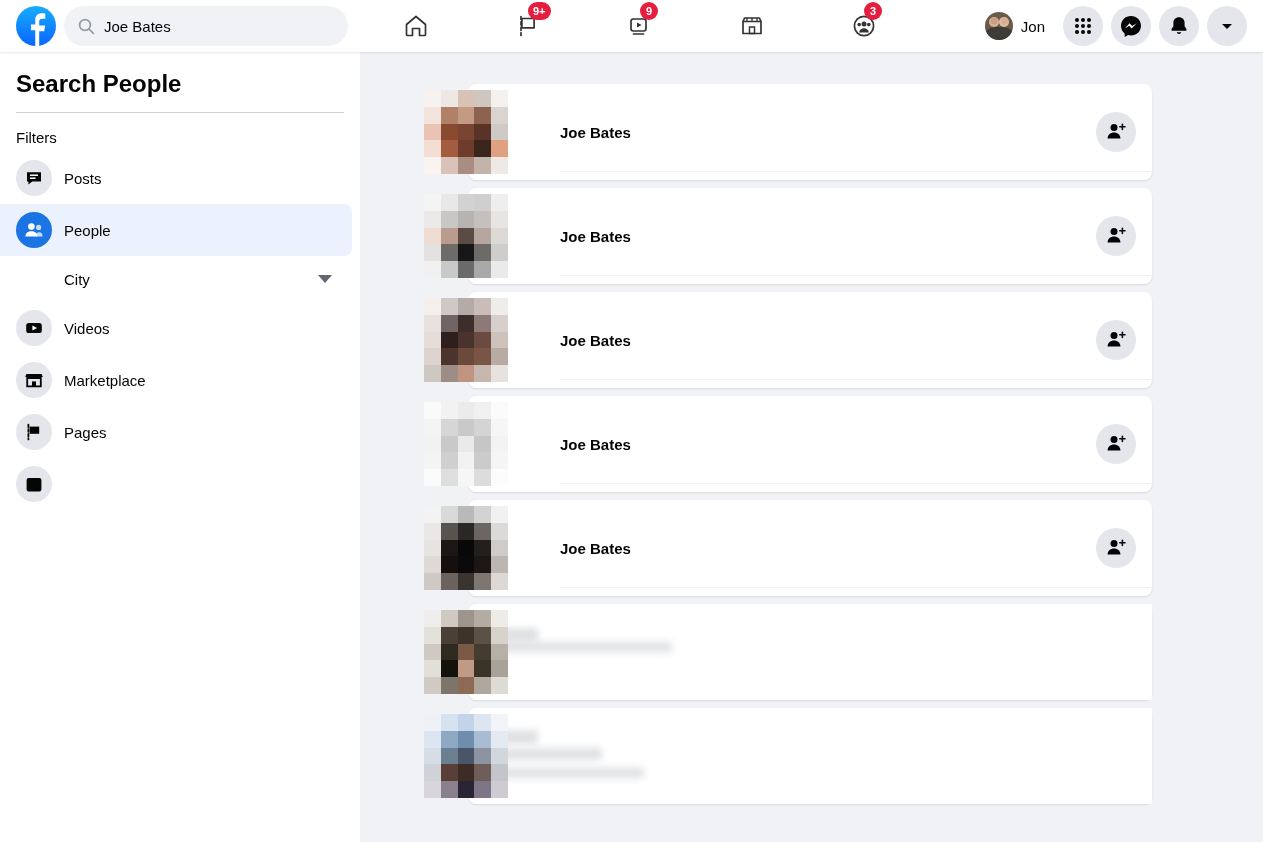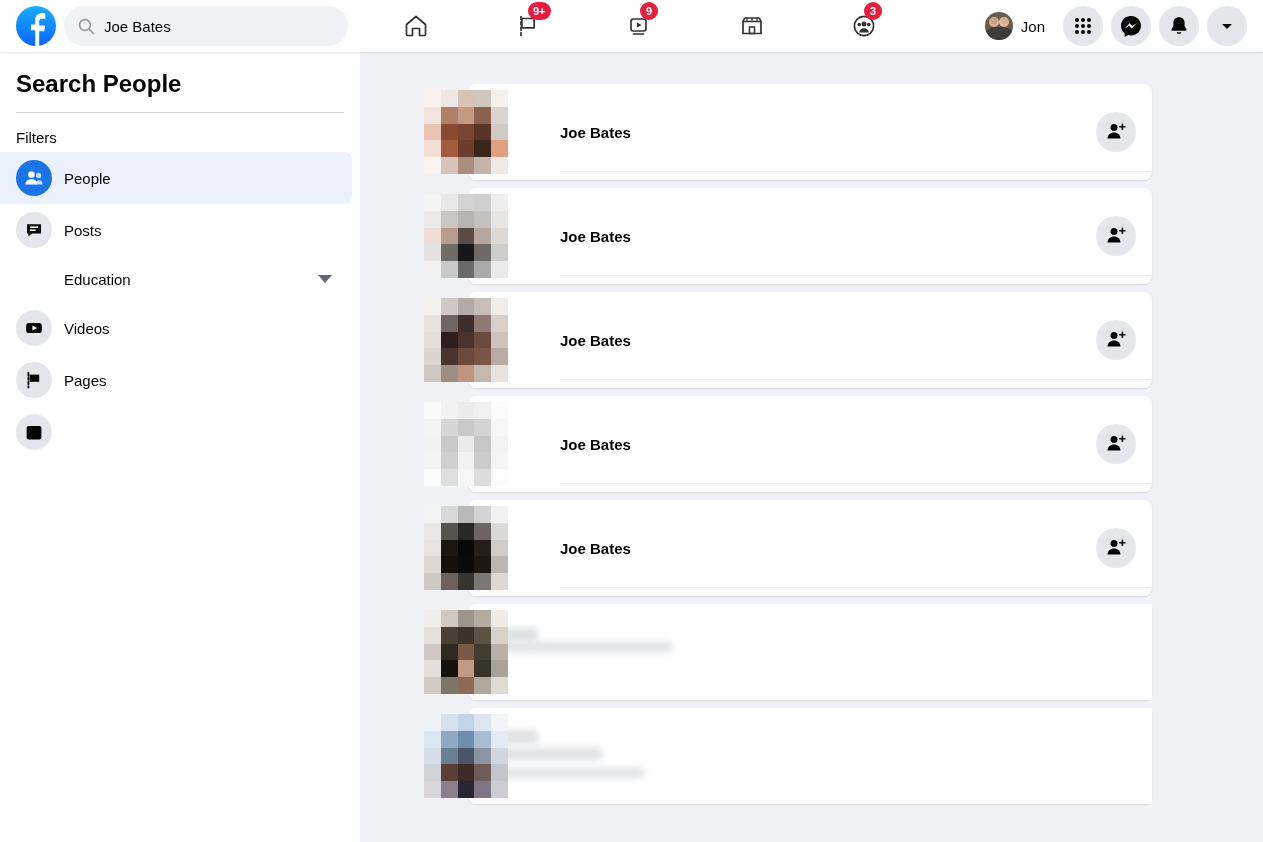--- a/index.html
+++ b/index.html
@@ -246,59 +246,69 @@
     </div>
   </div>
 </div>
 
 <div class="sidebar">
   <div class="side-title">Search People</div>
   <div class="side-divider"></div>
   <div class="side-sub">Filters</div>
 
 
+  <div class="side-item">
+    <span class="side-ico">
+      <svg width="20" height="20" viewBox="0 0 20 20">
+        <path d="M3 4.2h14v9.2H8.2L4.4 16.6v-3.2H3z" fill="#050505"></path>
+        <line x1="6" y1="7.2" x2="14" y2="7.2" stroke="#fff" stroke-width="1.5"></line>
+        <line x1="6" y1="10.2" x2="11.6" y2="10.2" stroke="#fff" stroke-width="1.5"></line>
+      </svg>
+    </span>
+    <span class="side-label">Posts</span>
+  </div>
+
   <div class="side-item active">
     <span class="side-ico">
       <svg width="20" height="20" viewBox="0 0 20 20">
         <circle cx="7.4" cy="6.6" r="3.3" fill="#fff"></circle>
         <path d="M1.4 16.4c0-3.3 2.7-5.2 6-5.2s6 1.9 6 5.2z" fill="#fff"></path>
         <circle cx="14.6" cy="7.4" r="2.6" fill="#fff" opacity=".75"></circle>
         <path d="M11.6 16.4c0-2.6 1.6-4.2 3.6-4.2s3.4 1.6 3.4 4.2z" fill="#fff" opacity=".75"></path>
       </svg>
     </span>
     <span class="side-label">People</span>
   </div>
 
+  <div class="sub-row">
+    <span class="sub-label">City</span>
+    <span class="caret"></span>
+  </div>
+
+
   <div class="side-item">
     <span class="side-ico">
       <svg width="20" height="20" viewBox="0 0 20 20">
-        <path d="M3 4.2h14v9.2H8.2L4.4 16.6v-3.2H3z" fill="#050505"></path>
-        <line x1="6" y1="7.2" x2="14" y2="7.2" stroke="#fff" stroke-width="1.5"></line>
-        <line x1="6" y1="10.2" x2="11.6" y2="10.2" stroke="#fff" stroke-width="1.5"></line>
+        <rect x="2.2" y="5" width="15.6" height="10" rx="2.6" fill="#050505"></rect>
+        <path d="M8.4 7.6l4.6 2.4-4.6 2.4z" fill="#fff"></path>
       </svg>
     </span>
-    <span class="side-label">Posts</span>
-  </div>
-
-  <div class="sub-row">
-    <span class="sub-label">Education</span>
-    <span class="caret"></span>
-  </div>
-
+    <span class="side-label">Videos</span>
+  </div>
 
   <div class="side-item">
     <span class="side-ico">
       <svg width="20" height="20" viewBox="0 0 20 20">
-        <rect x="2.2" y="5" width="15.6" height="10" rx="2.6" fill="#050505"></rect>
-        <path d="M8.4 7.6l4.6 2.4-4.6 2.4z" fill="#fff"></path>
+        <path d="M2.4 4h15.2l1.2 3H1.2z" fill="#050505"></path>
+        <path d="M3.2 8h13.6v8.4H3.2z" fill="none" stroke="#050505" stroke-width="1.8"></path>
+        <rect x="8" y="11.4" width="4" height="5" fill="#050505"></rect>
       </svg>
     </span>
-    <span class="side-label">Videos</span>
-  </div>
-
+    <span class="side-label">Marketplace</span>
+  </div>
 
   <div class="side-item">
     <span class="side-ico">
       <svg width="20" height="20" viewBox="0 0 20 20">
         <line x1="4.4" y1="2.6" x2="4.4" y2="17.4" stroke="#050505" stroke-width="1.8" stroke-linecap="round" stroke-dasharray="2.6 2"></line>
         <path d="M5.6 4.6h9.6v7.2H5.6z" fill="#050505"></path>
       </svg>
     </span>
     <span class="side-label">Pages</span>
   </div>

